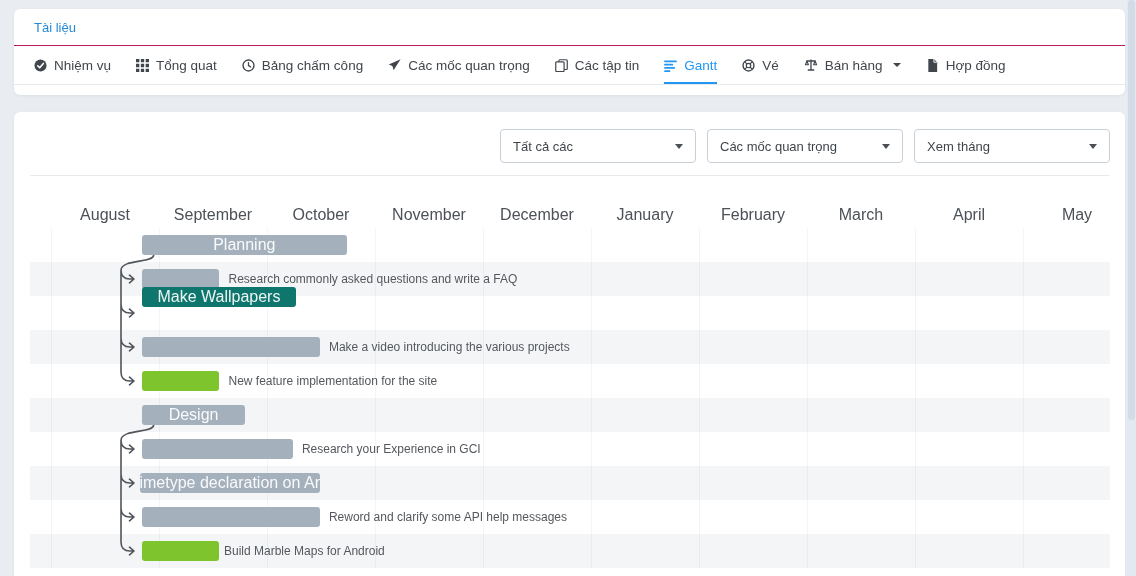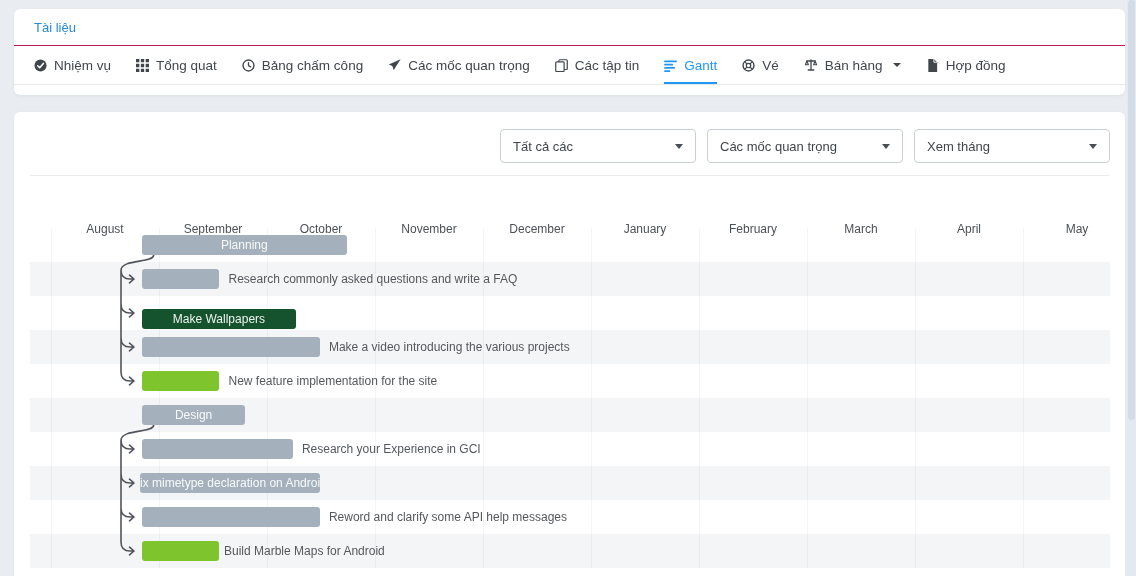--- a/index.html
+++ b/index.html
@@ -26,29 +26,29 @@
   .toolbar{position:absolute;top:17px;right:15px;display:flex;gap:11px;}
   .dropdown{width:196px;height:34px;border:1px solid #c8cfd6;border-radius:4px;
             background:#fff;display:flex;align-items:center;justify-content:space-between;
             padding:0 12px;font-size:13px;color:#40454b;cursor:pointer;box-sizing:border-box;}
   .dd-caret{width:0;height:0;border:4.5px solid transparent;
             border-top:5px solid #4a4f55;margin-top:4px;}
   .sep2{position:absolute;top:63px;left:16px;right:16px;height:0;
         border-top:1px solid #e8ebee;}
   .months{position:absolute;top:86px;left:16px;width:1080px;height:30px;}
   .month{position:absolute;top:8px;width:108px;text-align:center;
-         font-size:12px;color:#4c5157;margin-top:16px;}
+         font-size:16px;color:#4c5157;}
   .rows{position:absolute;top:116px;left:16px;width:1080px;height:354px;overflow:hidden;}
   .grow{position:absolute;left:0;width:100%;height:34px;}
   .grow.alt{background:#f4f5f6;}
   .vline{position:absolute;top:0;height:340px;width:1px;background:rgba(30,55,90,.05);}
   .dep-svg{position:absolute;left:0;top:0;pointer-events:none;}
   .gbar{position:absolute;height:20px;border-radius:3px;display:flex;
         align-items:center;justify-content:center;overflow:hidden;cursor:pointer;}
-  .gbar-label{color:rgba(255,255,255,.93);font-size:12px;white-space:nowrap;
+  .gbar-label{color:rgba(255,255,255,.93);font-size:16px;white-space:nowrap;
               padding:0 5px;}
   .gtask-label{position:absolute;height:34px;line-height:34px;font-size:12px;
                color:#54585d;white-space:nowrap;}
   
   .scrollbar{position:absolute;right:0;top:0;width:9px;height:576px;
              background:#e3e9f0;}
   .scroll-thumb{position:absolute;left:1px;width:7px;top:0;height:420px;
                 border-radius:4px;background:#d3dce6;}
 </style>
 </head>
@@ -194,21 +194,21 @@
         <div class="vline" style="left: 885px;"></div>
         <div class="vline" style="left: 993px;"></div>
         <svg width="1080" height="354" class="dep-svg">
           <path d="M123.72,27 C123.72,35.5 91,30.5 91,42.5 L91,144 Q91,153 100,153 L103,153 M91,42 Q91,51 100,51 L103,51 M99.5,47.2 L104,51 L99.5,54.8 M91,76 Q91,85 100,85 L103,85 M99.5,81.2 L104,85 L99.5,88.8 M91,110 Q91,119 100,119 L103,119 M99.5,115.2 L104,119 L99.5,122.8 M99.5,149.2 L104,153 L99.5,156.8 M123.72,197 C123.72,205.5 91,200.5 91,212.5 L91,314 Q91,323 100,323 L103,323 M91,212 Q91,221 100,221 L103,221 M99.5,217.2 L104,221 L99.5,224.8 M91,246 Q91,255 100,255 L103,255 M99.5,251.2 L104,255 L99.5,258.8 M91,280 Q91,289 100,289 L103,289 M99.5,285.2 L104,289 L99.5,292.8 M99.5,319.2 L104,323 L99.5,326.8 " fill="none" stroke="#51565c" stroke-width="1.6" stroke-linecap="round" stroke-linejoin="round"></path>
         </svg>
         <div class="gbar" style="left: 111.72px; top: 7px; width: 205.2px; background: rgb(164, 177, 189);">
           <span class="gbar-label">Planning</span>
         </div>
         <div class="gbar" style="left: 111.72px; top: 41px; width: 77.76px; background: rgb(164, 177, 189);"></div>
         <span class="gtask-label" style="left: 198.48px; top: 34px;">Research commonly asked questions and write a FAQ</span>
-        <div class="gbar" style="left: 111.72px; top: 81px; width: 154.44px; background: #14532d;">
+        <div class="gbar" style="left: 111.72px; top: 59px; width: 154.44px; background: #0f766e;">
           <span class="gbar-label">Make Wallpapers</span>
         </div>
         <div class="gbar" style="left: 111.72px; top: 109px; width: 178.2px; background: rgb(164, 177, 189);"></div>
         <span class="gtask-label" style="left: 298.92px; top: 102px;">Make a video introducing the various projects</span>
         <div class="gbar" style="left: 111.72px; top: 143px; width: 77.76px; background: rgb(125, 196, 45);"></div>
         <span class="gtask-label" style="left: 198.48px; top: 136px;">New feature implementation for the site</span>
         <div class="gbar" style="left: 111.72px; top: 177px; width: 103.68px; background: rgb(164, 177, 189);">
           <span class="gbar-label">Design</span>
         </div>
         <div class="gbar" style="left: 111.72px; top: 211px; width: 151.2px; background: rgb(164, 177, 189);"></div>

